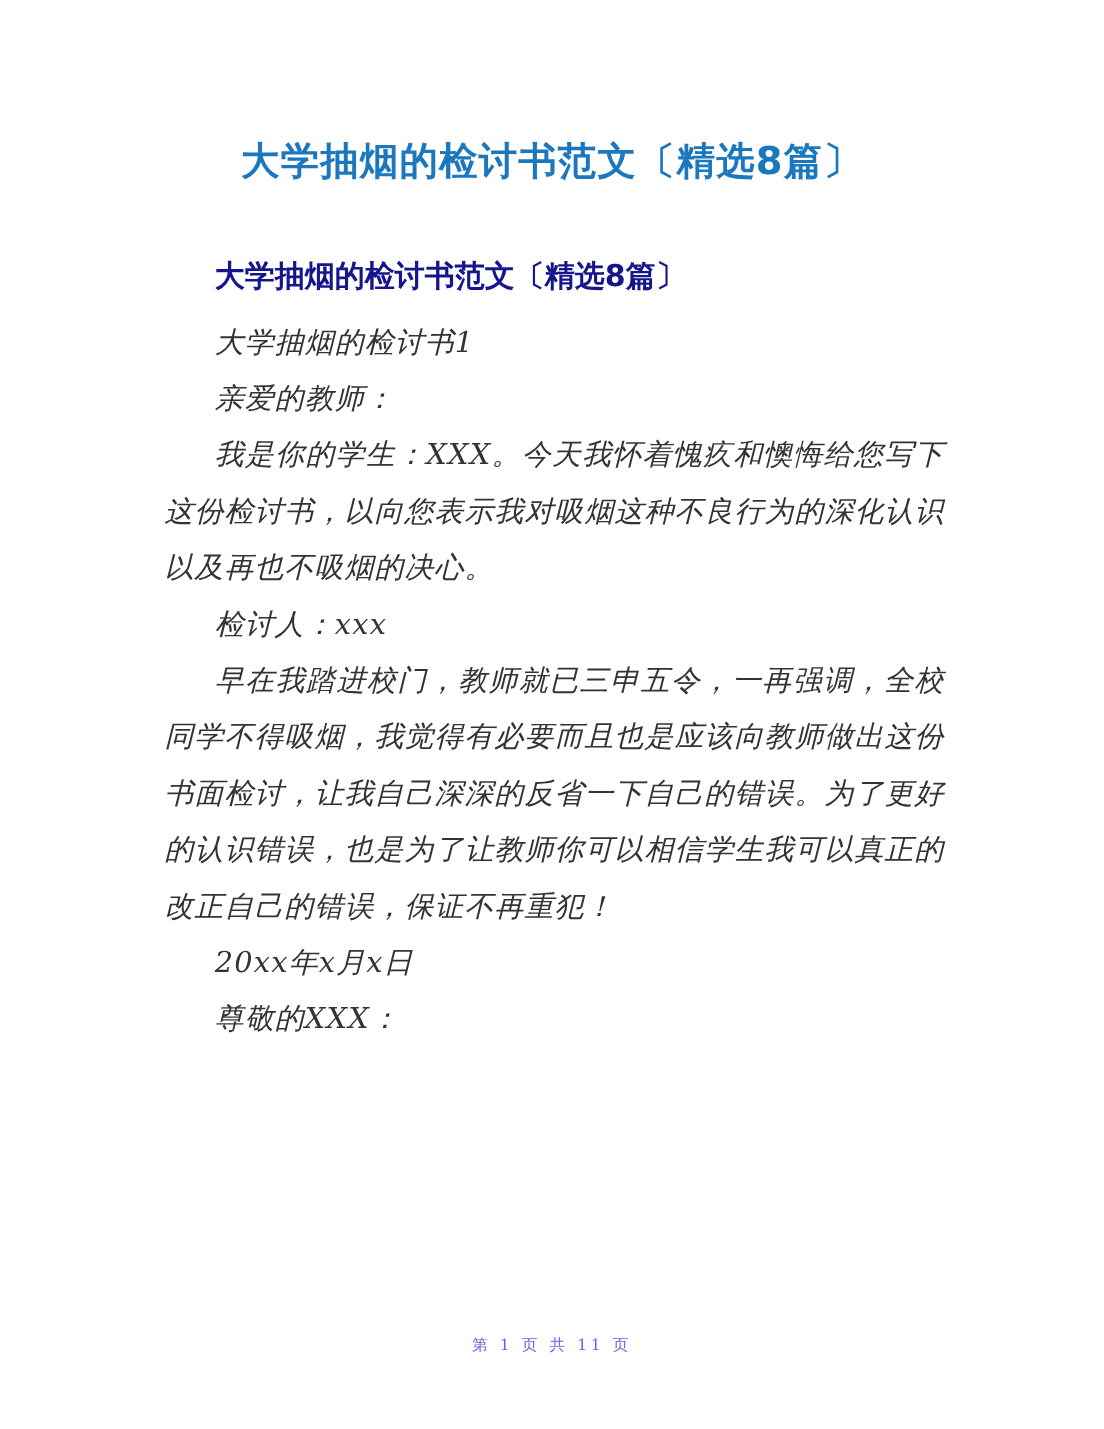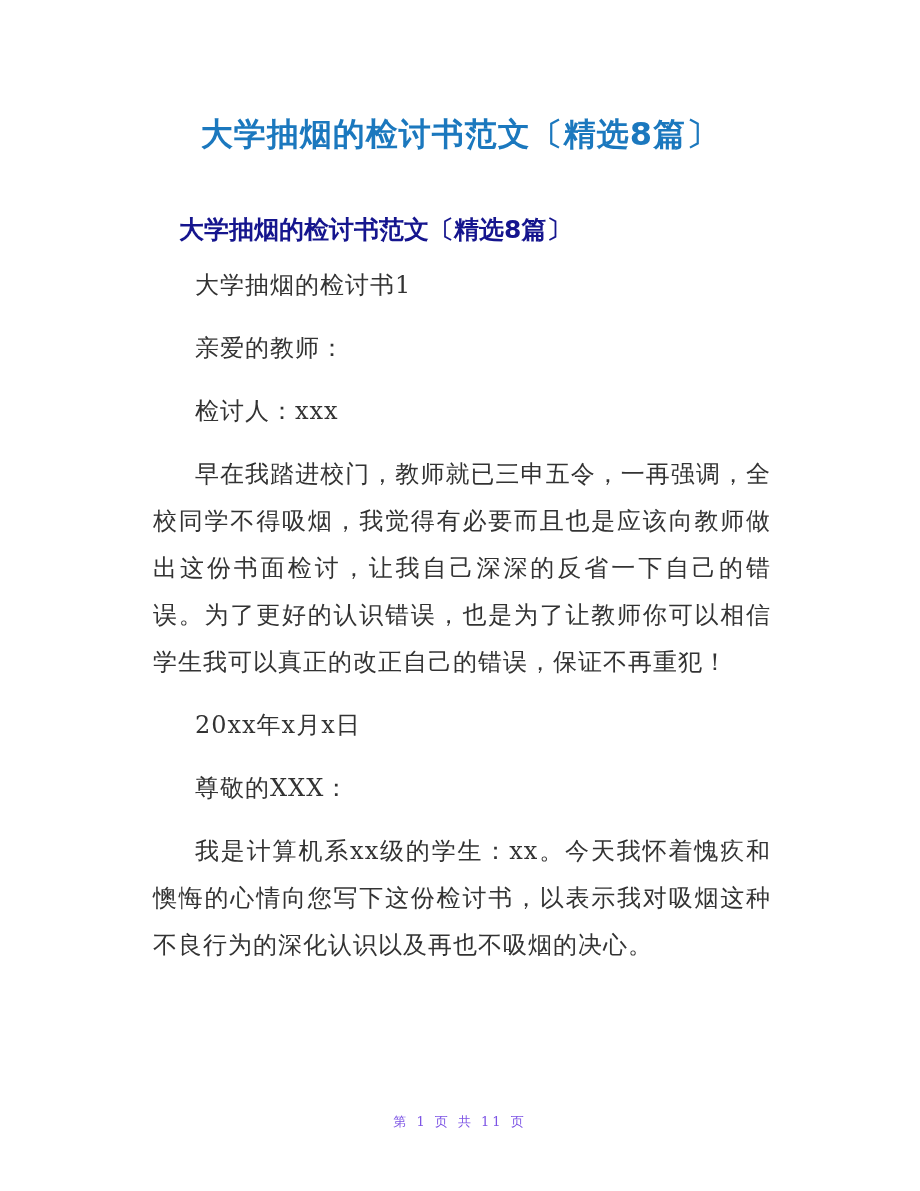--- a/index.html
+++ b/index.html
@@ -42,24 +42,25 @@
   }
   .doc-body {
     margin: 16px 133px 0 137px;
     font-size: 24px;
     line-height: 47px;
     color: #333333;
     text-align: justify;
     text-justify: inter-character;
   }
   .doc-body p {
-    margin: 16px;
+    margin: 0;
     padding: 0;
     text-indent: 42px;
     letter-spacing: 1px;
+    font-style: italic;
   }
   .page-footer {
     position: absolute;
     top: 1108px;
     left: 0;
     width: 100%;
     text-align: center;
     font-size: 13px;
     line-height: 28px;
     color: #7d55e5;
@@ -74,28 +75,28 @@
   <h1 class="doc-title">大学抽烟的检讨书范文〔精选8篇〕</h1>
 
   <h2 class="doc-subtitle">大学抽烟的检讨书范文〔精选8篇〕</h2>
 
   <div class="doc-body">
 
       <p>大学抽烟的检讨书1</p>
 
       <p>亲爱的教师：</p>
 
+      <p>我是你的学生：XXX。今天我怀着愧疚和懊悔给您写下这份检讨书，以向您表示我对吸烟这种不良行为的深化认识以及再也不吸烟的决心。</p>
 
       <p>检讨人：xxx</p>
 
       <p>早在我踏进校门，教师就已三申五令，一再强调，全校同学不得吸烟，我觉得有必要而且也是应该向教师做出这份书面检讨，让我自己深深的反省一下自己的错误。为了更好的认识错误，也是为了让教师你可以相信学生我可以真正的改正自己的错误，保证不再重犯！</p>
 
       <p>20xx年x月x日</p>
 
 
       <p>尊敬的XXX：</p>
 
-      <p>我是计算机系xx级的学生：xx。今天我怀着愧疚和懊悔的心情向您写下这份检讨书，以表示我对吸烟这种不良行为的深化认识以及再也不吸烟的决心。</p>
     </div>
 
   <div class="page-footer">第 1 页 共 11 页</div>
 
 </div>
 
 </body></html>

